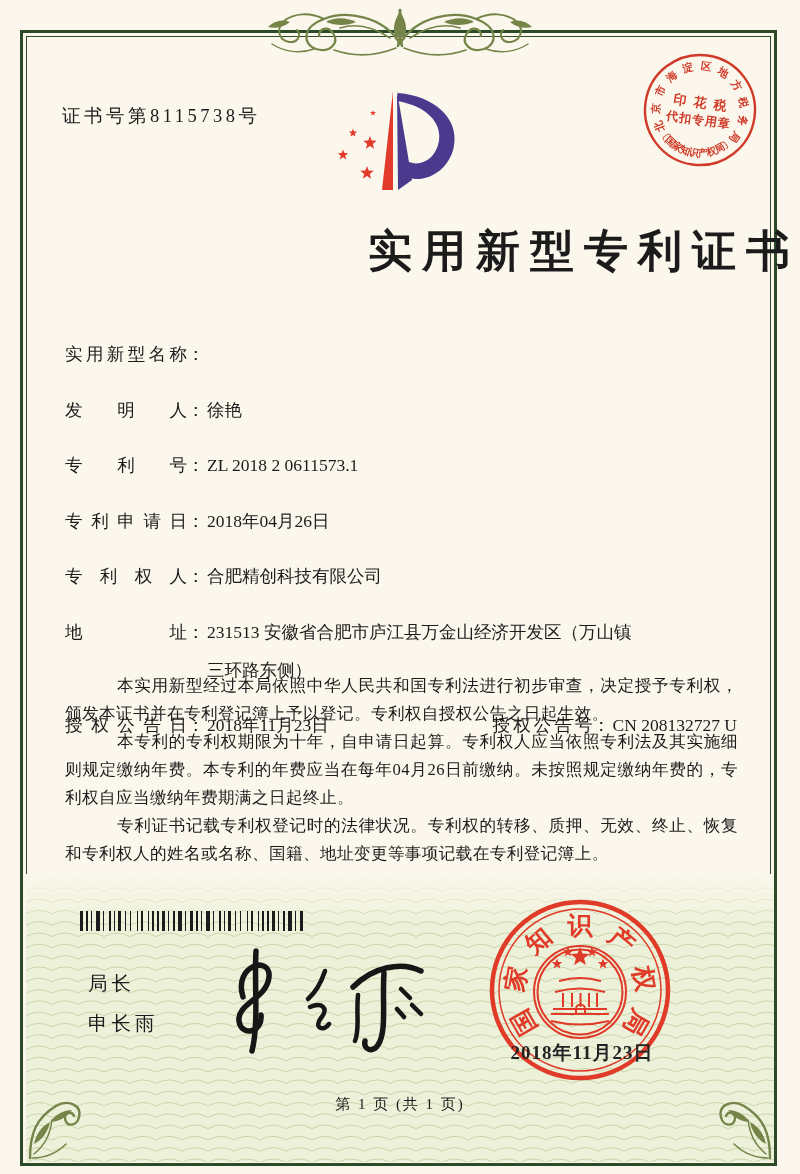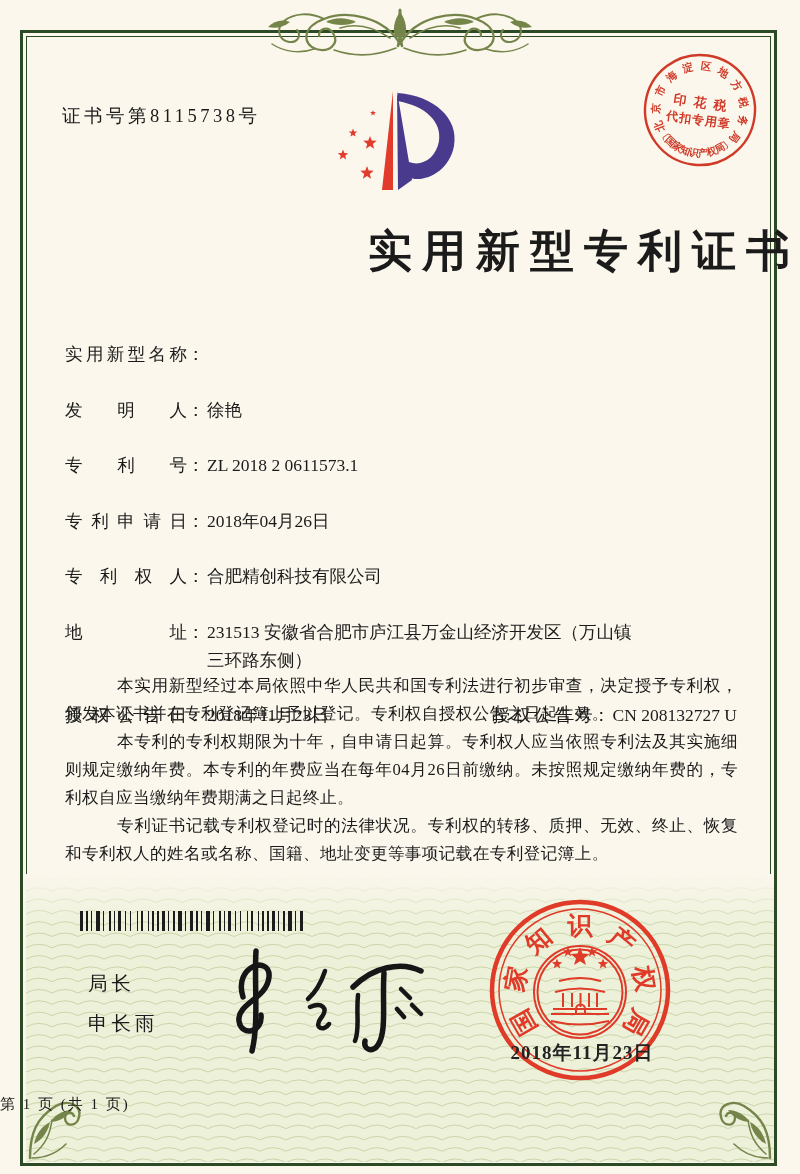--- a/index.html
+++ b/index.html
@@ -27,21 +27,21 @@
   .lastrow .grp{display:flex;}
   .lastrow .grp2{margin-left:auto;}
   .body-text{left:65px;top:672px;width:673px;font-size:16.6px;line-height:28px;text-align:justify;}
   .body-text p{margin:0;text-indent:52px;letter-spacing:0.4px;}
   .guil-fade{left:26px;top:874px;width:748px;height:52px;
              background:linear-gradient(var(--paper),rgba(251,247,236,0));z-index:2;}
   .officer{left:88px;top:970px;font-size:19.5px;z-index:3;letter-spacing:4px;}
   .officer2{left:88px;top:1010px;font-size:19.5px;z-index:3;letter-spacing:4px;}
   .seal-date{left:496px;top:1040px;width:172px;text-align:center;font-size:19px;
              letter-spacing:1px;z-index:5;color:#222;font-weight:bold;}
-  .footer{left:0;top:1095px;width:100%;font-size:15px;z-index:4;letter-spacing:2px;}
+  .footer{left:0;top:1095px;width:100%;text-align:center;font-size:15px;z-index:4;letter-spacing:2px;}
   svg{display:block;}
   .z1{z-index:1}.z3{z-index:3}.z4{z-index:4}
   .wave{fill:none;stroke:var(--guil-line);stroke-width:1;}
   .orn-s{fill:none;stroke:var(--orn);stroke-linecap:round;}
   .tax-t{fill:var(--tax-red);font-family:"Liberation Serif","DejaVu Serif",serif;font-weight:bold;}
   .seal-t{fill:var(--seal-red);font-family:"Liberation Serif","DejaVu Serif",serif;font-weight:bold;}
   .emb{stroke:var(--seal-red);fill:none;stroke-width:2;}
 </style>
 </head>
 <body>
@@ -180,21 +180,21 @@
     <div class="frow">
       <span class="flabel">专利权人</span>
         <span class="fcolon">：</span>
         <span class="fvalue">合肥精创科技有限公司</span>
     </div>
     <div class="frow" style="margin-bottom:0;">
       <span class="flabel">地址</span>
         <span class="fcolon">：</span>
         <span class="fvalue">231513 安徽省合肥市庐江县万金山经济开发区（万山镇</span>
     </div>
-    <div class="addr2" style="margin-top:0;">三环路东侧）</div>
+    <div class="addr2" style="margin-top:10px;">三环路东侧）</div>
     <div class="lastrow">
       <span class="grp">
         <span class="flabel">授权公告日</span>
           <span class="fcolon">：</span>
           <span>2018年11月23日</span>
       </span>
       <span class="grp grp2">
         <span class="flabel" style="width:100px;">授权公告号</span>
           <span class="fcolon">：</span>
           <span>CN 208132727 U</span>

